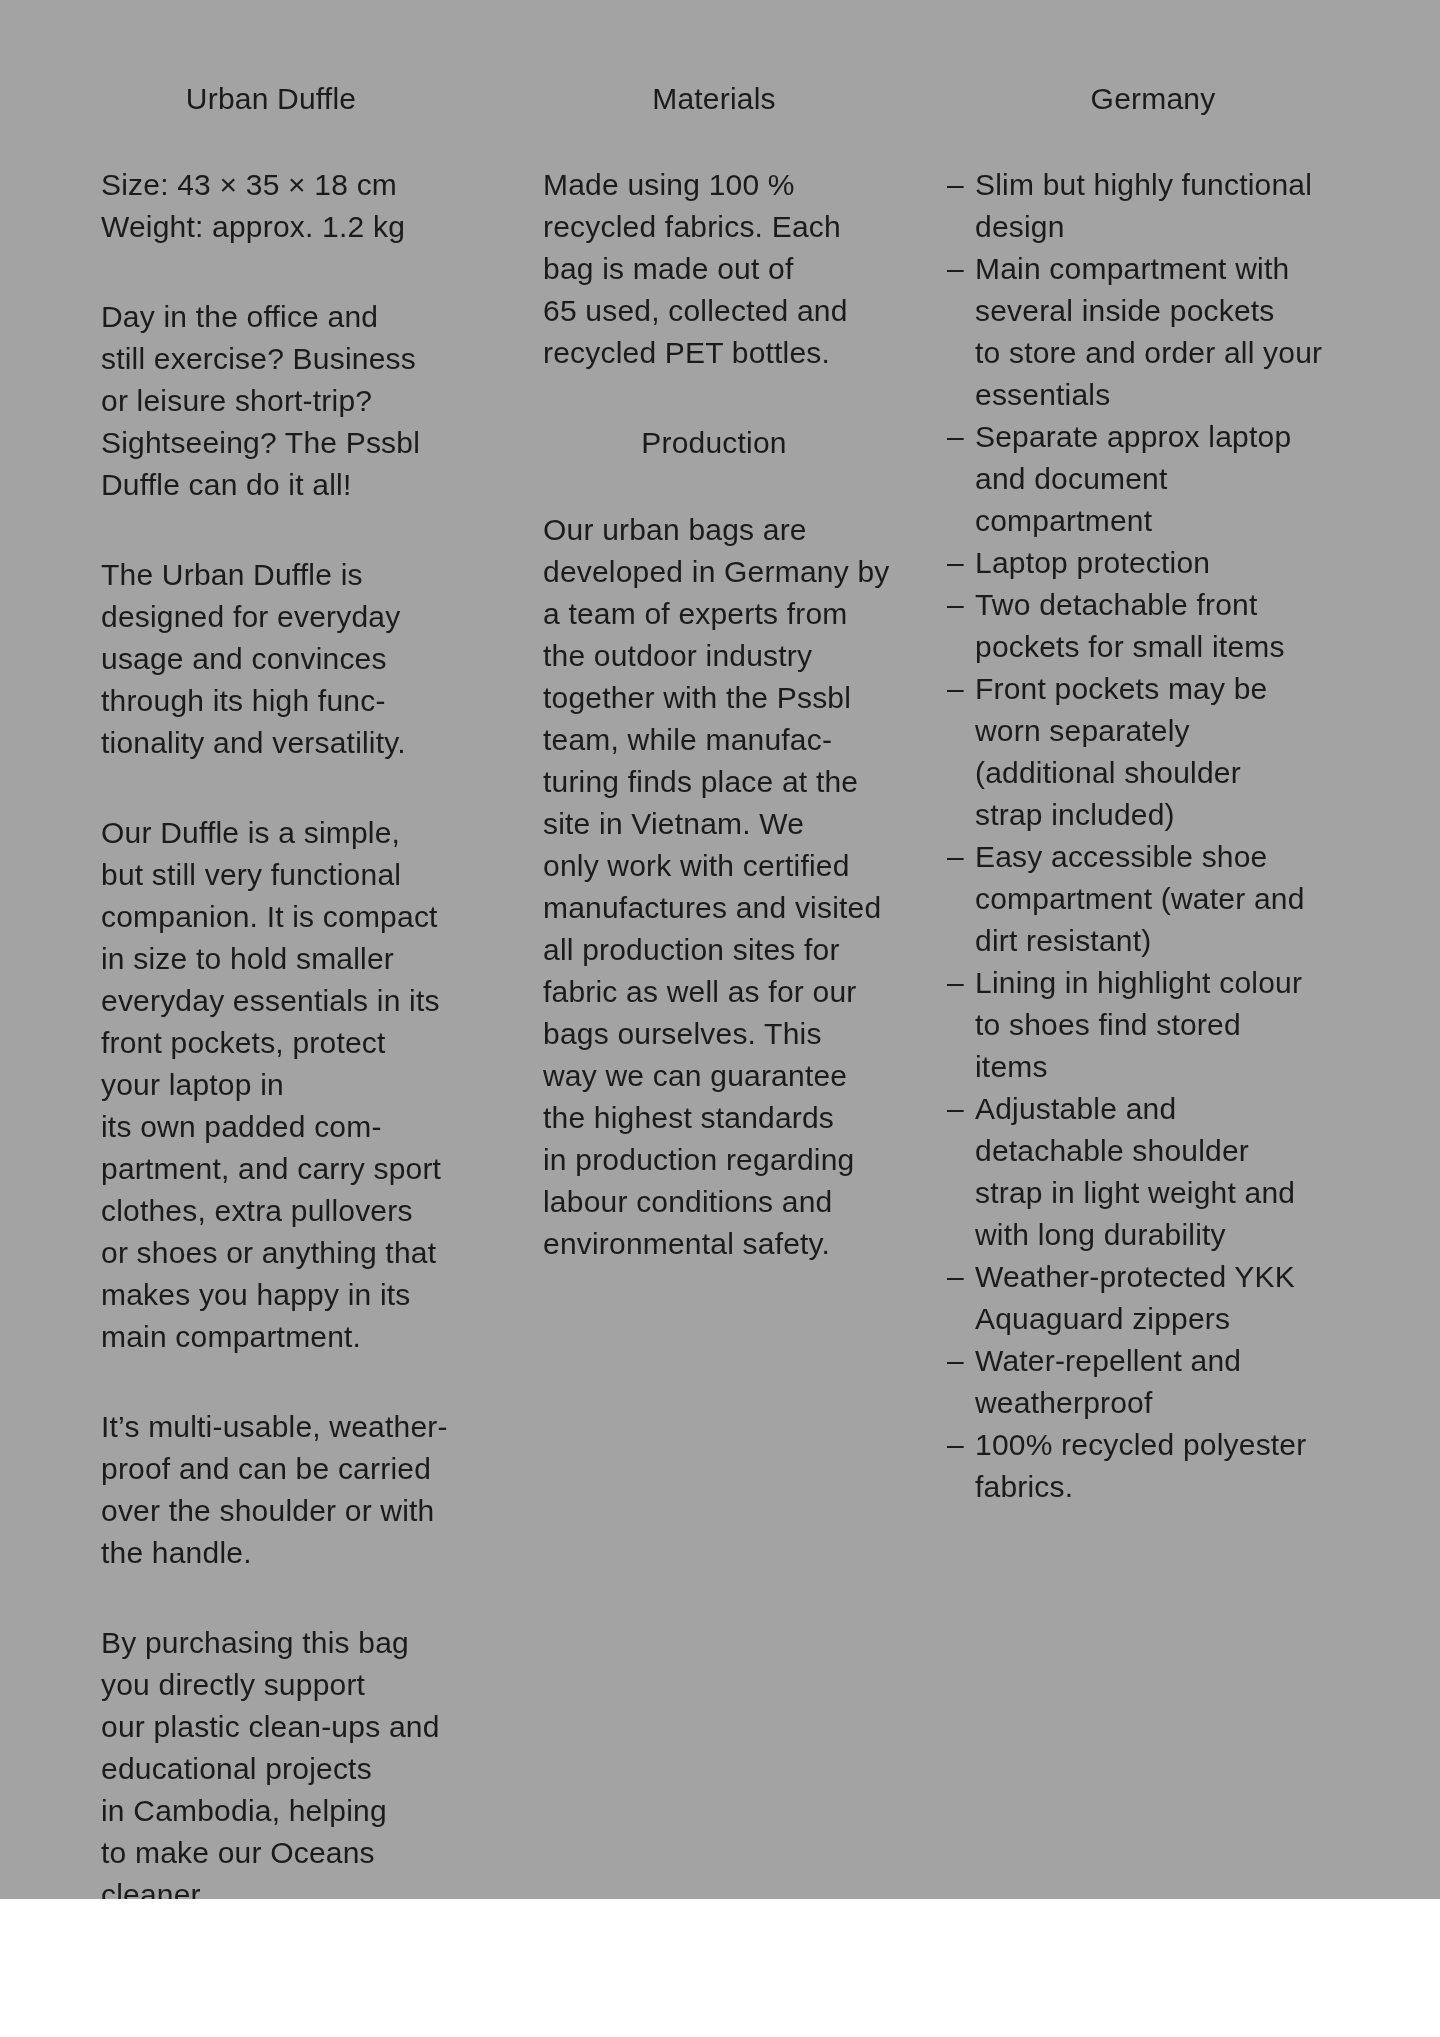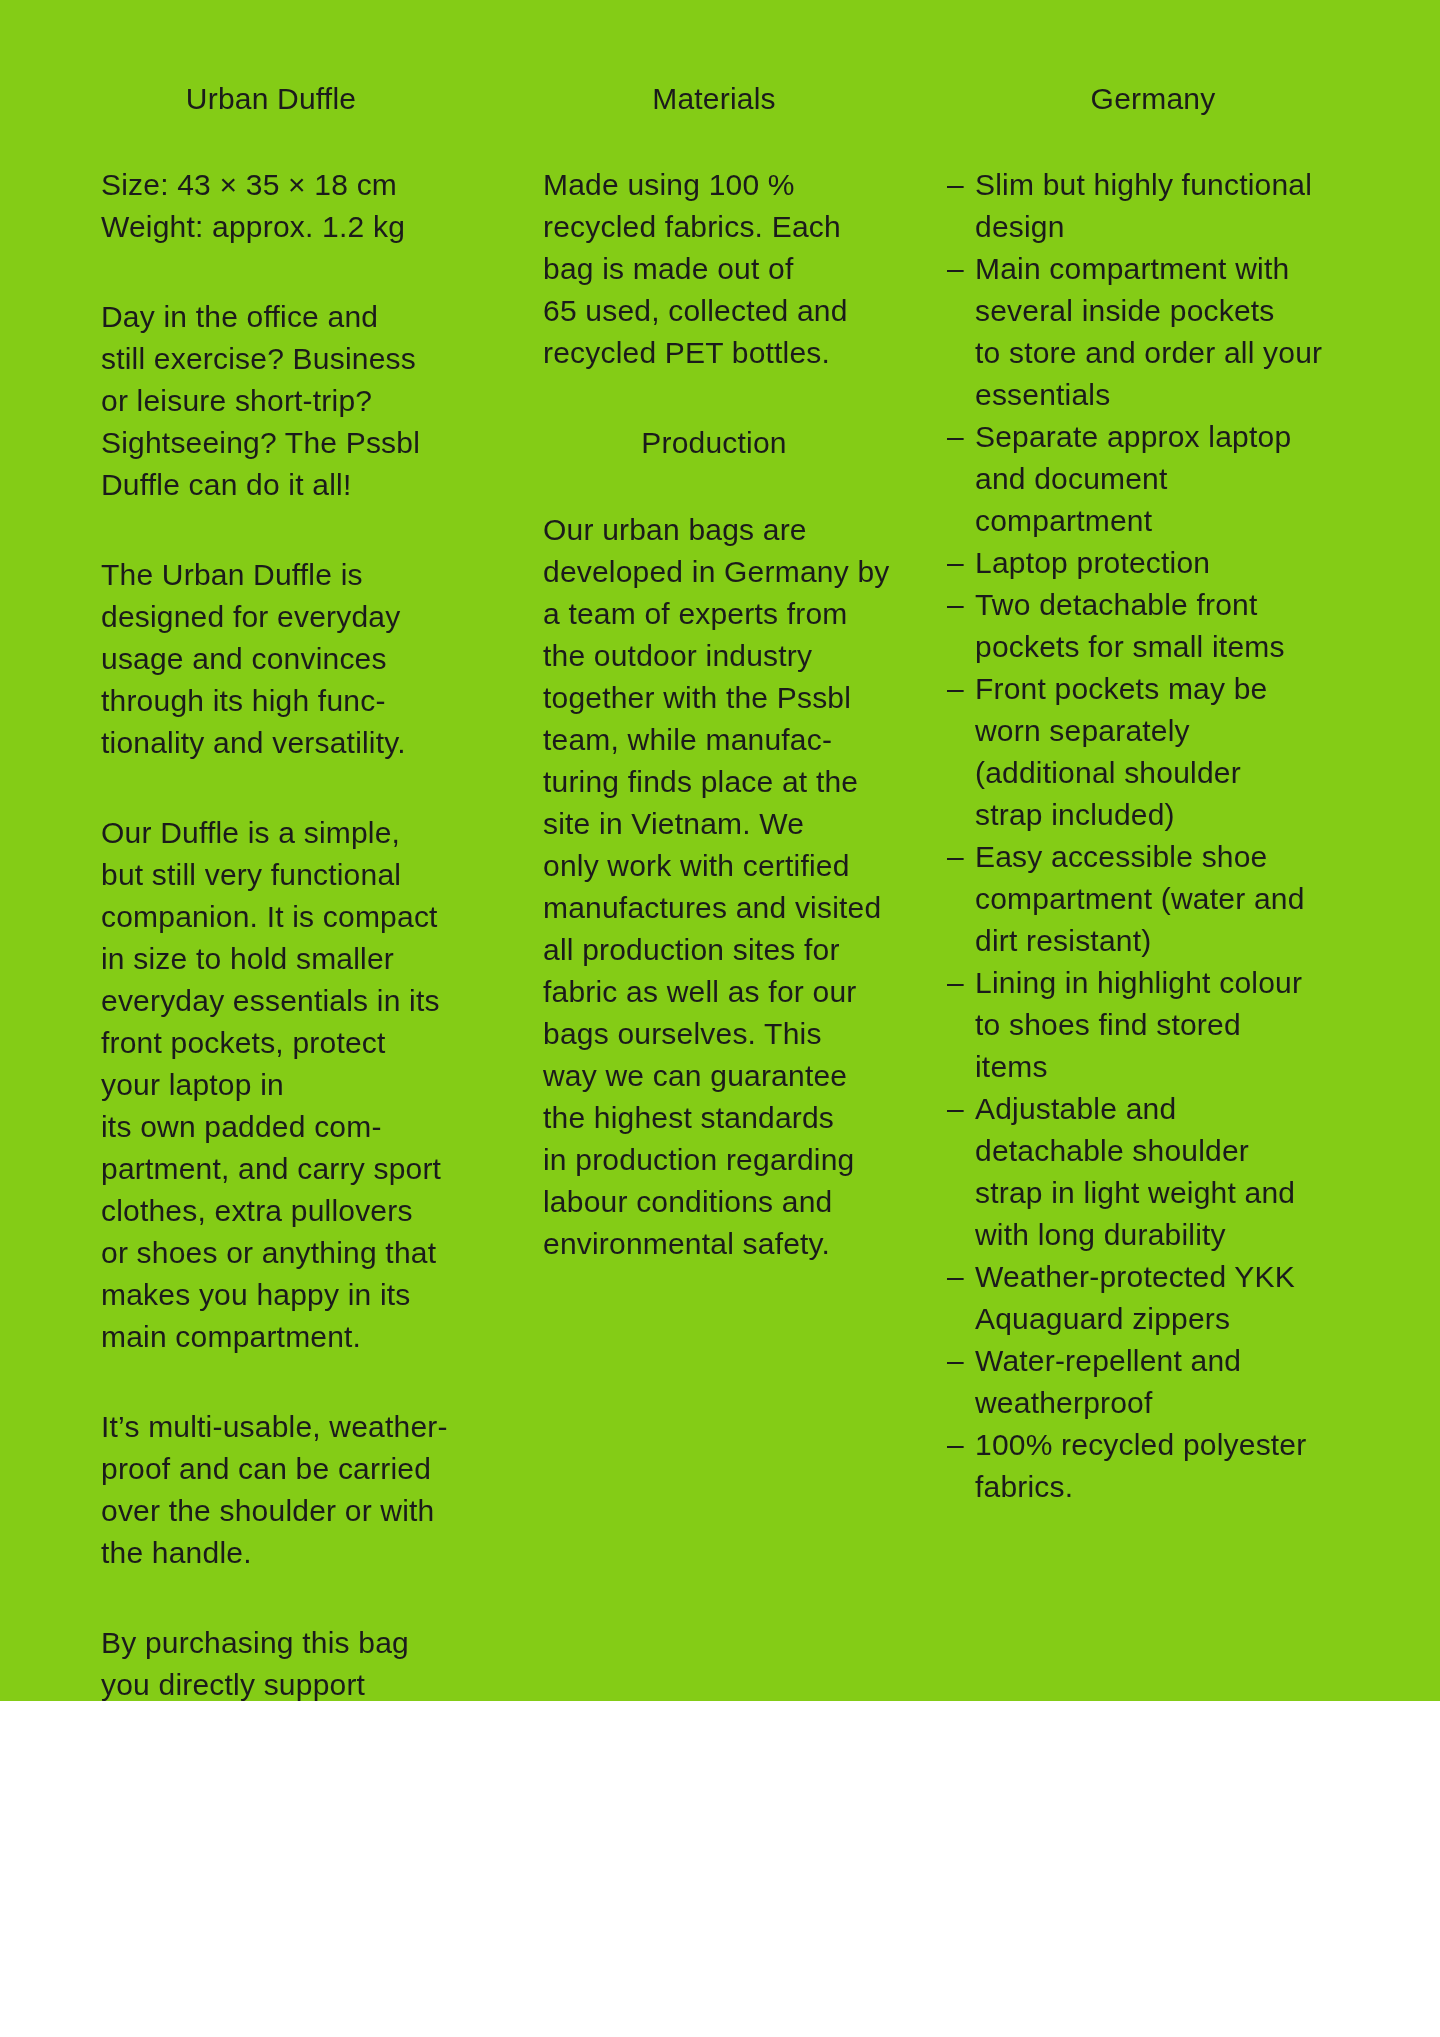--- a/index.html
+++ b/index.html
@@ -1,20 +1,20 @@
 <!DOCTYPE html>
 <html><head>
 <meta charset="utf-8">
 <style>
   html,body{margin:0;padding:0;}
   body{font-family:"Liberation Sans", sans-serif;}
   .sheet{
     position:relative;
-    width:1440px;height:1701px;
-    background:#84cc16;
+    width:1440px;height:1899px;
+    background:#a3a3a3;
     color:#1b1b1b;
     overflow:hidden;
   }
   .col{
     position:absolute;top:78px;
     font-size:30px;line-height:42px;
     letter-spacing:0.2px;
   }
   .col-1{left:85px;width:372px;}
   .col-2{left:527px;width:374px;}

